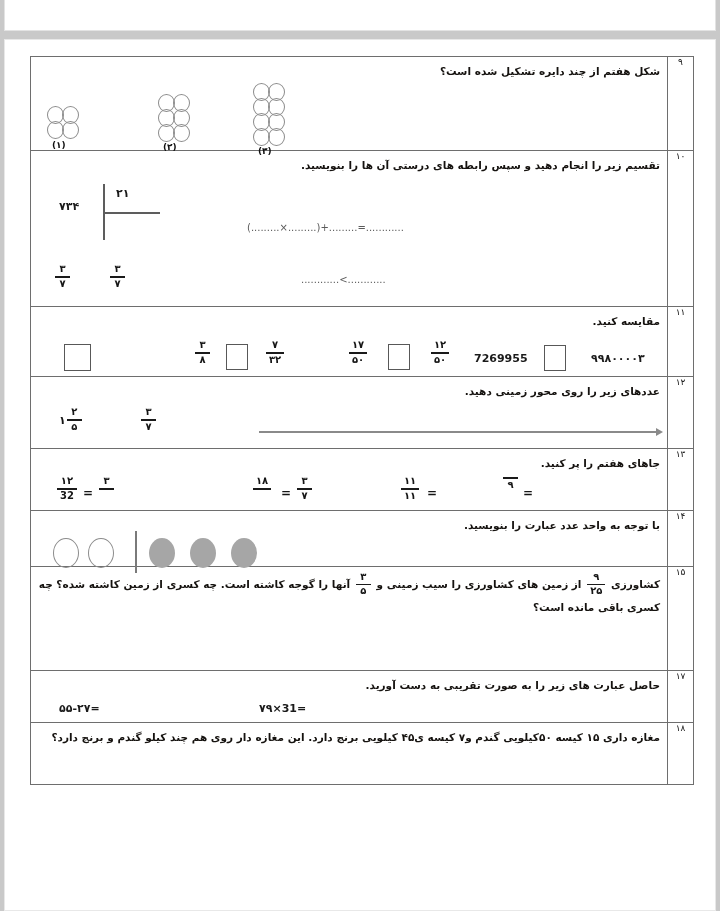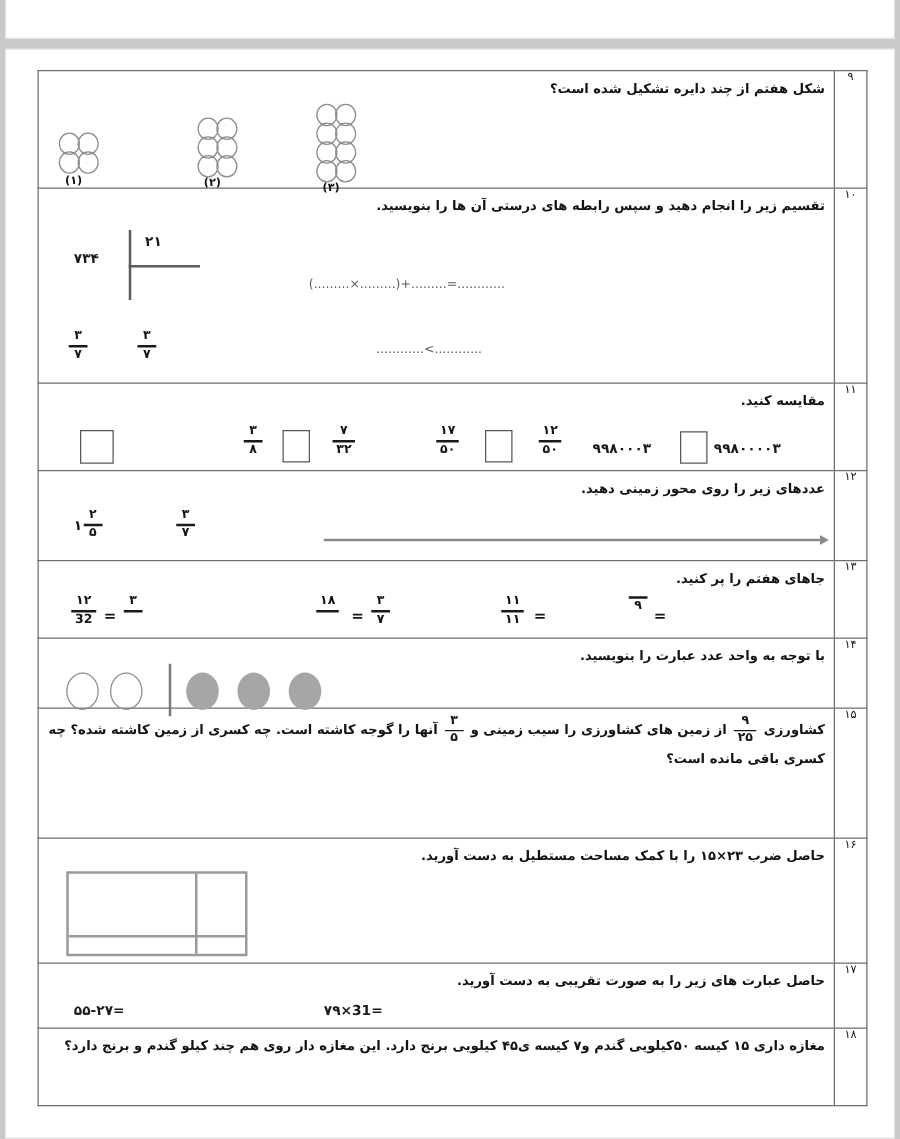--- a/index.html
+++ b/index.html
@@ -201,23 +201,23 @@
           </div>
         </td>
       </tr>
 
       <tr>
         <td class="numcell">۱۱</td>
         <td class="bodycell" style="height:70px">
           <div class="qtext">مقایسه کنید.</div>
           <div class="art">
 
-            <div class="num-persian" style="left:540px; top:18px">۹۹۸۰۰۰۰۳</div>
+            <div class="num-persian" style="left:560px; top:18px">۹۹۸۰۰۰۰۳</div>
             <div class="cmpbox" style="left:513px; top:11px; width:22px; height:26px"></div>
-            <div class="num-persian" style="left:443px; top:18px">۹۹۸۰۰۰۳</div>
+            <div class="num-persian" style="left:443px; top:18px">7269955</div>
 
             <div class="frac abs" style="left:400px; top:6px">
               <span class="n">۱۲</span>
               <span class="bar"></span>
               <span class="d">۵۰</span>
             </div>
             <div class="cmpbox" style="left:357px; top:10px; width:22px; height:26px"></div>
             <div class="frac abs" style="left:318px; top:6px">
               <span class="n">۱۷</span>
               <span class="bar"></span>
@@ -344,32 +344,20 @@
               <span class="n">۳</span>
               <span class="bar"></span>
               <span class="d">۵</span>
             </span>
             <span>آنها را گوجه کاشته است. چه کسری از زمین  کاشته شده؟ چه</span>
             <span>کسری باقی مانده است؟</span>
           </div>
         </td>
       </tr>
 
-      <tr>
-        <td class="numcell">۱۶</td>
-        <td class="bodycell" style="height:100px">
-          <div class="qtext">حاصل ضرب ۲۳×۱۵ را با کمک مساحت مستطیل به دست آورید.</div>
-          <div class="art">
-            <div class="rectmodel" style="left:22px; top:-1px; width:145px; height:68px">
-              <div class="rline" style="left:101px; top:0px; width:2px; height:100%"></div>
-              <div class="rline" style="left:0px; top:49px; width:100%; height:2px"></div>
-            </div>
-          </div>
-        </td>
-      </tr>
 
       <tr>
         <td class="numcell">۱۷</td>
         <td class="bodycell" style="height:52px">
           <div class="qtext">حاصل عبارت های زیر را به صورت تقریبی به دست آورید.</div>
           <div class="art">
             <div class="num-persian" style="left:228px; top:4px">۷۹×31=</div>
             <div class="num-persian" style="left:28px; top:4px">۵۵-۲۷=</div>
           </div>
         </td>

